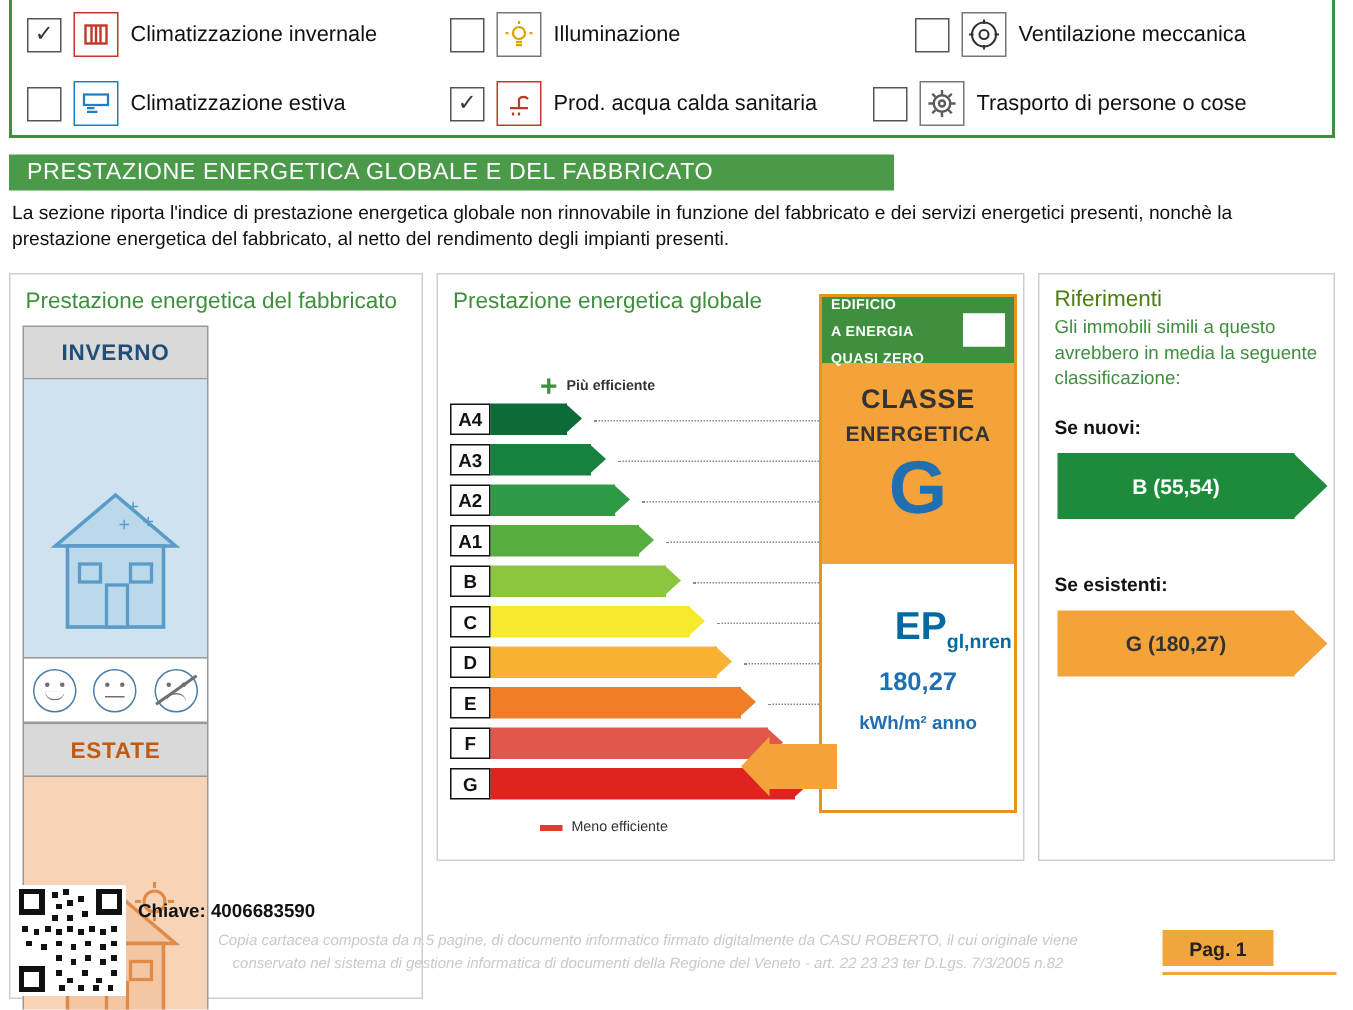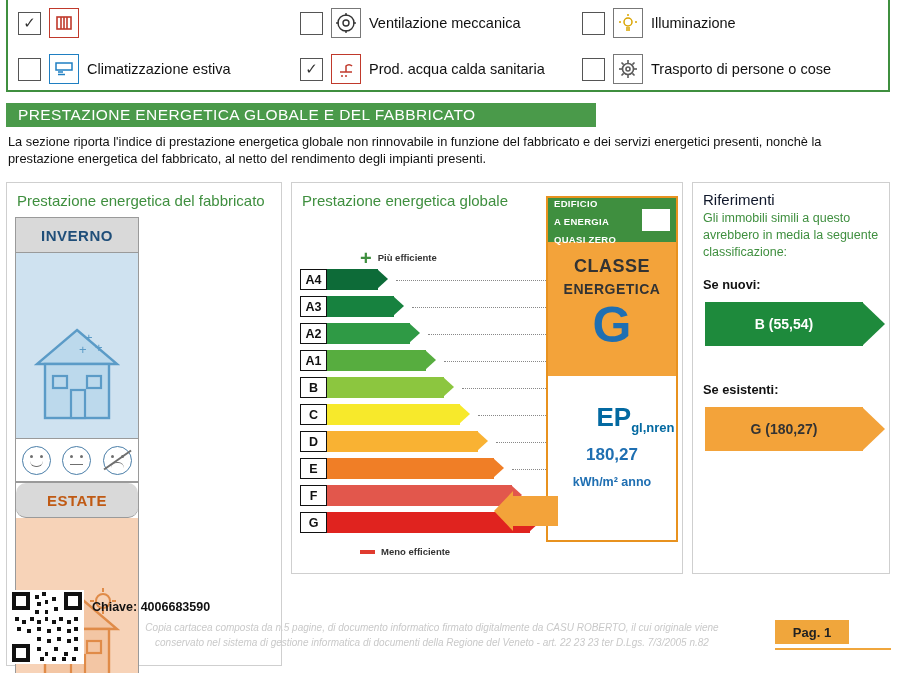--- a/index.html
+++ b/index.html
@@ -48,32 +48,32 @@
     font-size:12.8px;line-height:17px;color:#111;
   }
 
   
   .panel{position:absolute;border:1px solid #cfcfcf;box-sizing:border-box;background:#fff;}
   .p1{left:6px;top:182px;width:276px;height:484px;}
   .p2{left:291px;top:182px;width:392px;height:392px;}
   .p3{left:692px;top:182px;width:198px;height:392px;}
 
   .p-title{color:#3f8f3f;font-size:15px;line-height:20px;padding:8px 10px 0 10px;}
-  .p3-title{color:#0f172a;font-size:15px;padding:8px 0 2px 10px;}
+  .p3-title{color:#4d7c0f;font-size:15px;padding:8px 0 2px 10px;}
   .p3-text{font-size:12.5px;line-height:17px;color:#3f8f3f;padding:0 10px;}
 
   
   .fab-cols{display:flex;gap:0;padding:6px 8px 0 8px;flex-direction:column;}
   .fab-col{width:124px;border:1px solid #9a9a9a;box-sizing:border-box;}
   .fab-head{
     height:34px;display:flex;align-items:center;justify-content:center;
     font-size:15px;font-weight:bold;letter-spacing:.5px;border-bottom:1px solid #9a9a9a;
   }
   .fab-head.inv{background:#d9d9d9;color:#1f4e79;}
-  .fab-head.est{background:#d9d9d9;color:#c05a14;border-radius:10px;}
+  .fab-head.est{background:#d9d9d9;color:#c05a14;}
   .fab-body{height:185px;position:relative;border-bottom:1px solid #9a9a9a;}
   .fab-body.inv{background:#cfe2f0;}
   .fab-body.est{background:#f7d3b8;}
   .fab-faces{height:42px;display:flex;align-items:center;justify-content:space-around;}
   .face{
     width:27px;height:27px;border-radius:50%;border:1.6px solid #6f6f6f;
     position:relative;background:transparent;
   }
   .face.inv{border-color:#4a7ea8;}
   .face.est{border-color:#c07a4a;}
@@ -97,21 +97,21 @@
   }
   .arrow{height:21px;position:relative;margin-left:-1px;}
   .arrow::after{
     content:"";position:absolute;right:-10px;top:0;width:0;height:0;
     border-top:10.5px solid transparent;border-bottom:10.5px solid transparent;
     border-left:11px solid var(--c);
   }
   .dots{flex:1;border-bottom:1px dotted #888;margin-left:18px;height:11px;}
 
   .plus-row{display:flex;align-items:center;gap:6px;font-size:9.5px;font-weight:bold;color:#333;margin-left:60px;margin-bottom:6px;}
-  .minus-row{display:flex;align-items:center;gap:6px;font-size:9.5px;font-weight:bold;color:#333;margin-left:60px;margin-top:8px;}
+  .minus-row{display:flex;align-items:center;gap:6px;font-size:9.5px;font-weight:normal;color:#333;margin-left:60px;margin-top:8px;}
   .plus-sign{color:#3f8f3f;font-size:20px;font-weight:bold;line-height:10px;}
   .minus-sign{display:inline-block;width:15px;height:4px;background:#e03b2f;}
 
   
   .classe{
     position:absolute;left:546px;top:196px;width:132px;height:346px;
     border:2px solid #e8921f;box-sizing:border-box;background:#fff;
   }
   .classe-top{
     background:#3f8f3f;color:#fff;height:44px;display:flex;align-items:center;
@@ -173,52 +173,53 @@
         <div class="icon-box" style="border-color:#c0392b;">
           <svg width="20" height="20" viewBox="0 0 20 20">
               <g stroke="#c0392b" stroke-width="1.6" fill="none">
             <rect x="3" y="4" width="14" height="12"></rect>
                 <line x1="7" y1="4" x2="7" y2="16"></line>
             <line x1="10" y1="4" x2="10" y2="16"></line>
                 <line x1="13" y1="4" x2="13" y2="16"></line>
               </g>
             </svg>
         </div>
+        <div class="svc-label">Climatizzazione invernale</div>
+      </div>
+      <div class="svc w3">
+        <div class="chk"></div>
+        <div class="icon-box">
+          <svg width="20" height="20" viewBox="0 0 20 20">
+              <g stroke="#d9a400" stroke-width="1.5" fill="none">
+            <circle cx="10" cy="9" r="4"></circle>
+                <line x1="10" y1="1" x2="10" y2="3"></line>
+            <line x1="3" y1="9" x2="1" y2="9"></line>
+                <line x1="19" y1="9" x2="17" y2="9"></line>
+            <line x1="8" y1="15" x2="12" y2="15"></line>
+                <line x1="8" y1="17" x2="12" y2="17"></line>
+              </g>
+            </svg>
+        </div>
+        <div class="svc-label">Illuminazione</div>
       </div>
       <div class="svc w2">
         <div class="chk"></div>
         <div class="icon-box">
           <svg width="22" height="22" viewBox="0 0 22 22">
               <g stroke="#333" stroke-width="1.4" fill="none">
             <circle cx="11" cy="11" r="8"></circle>
                 <circle cx="11" cy="11" r="3"></circle>
             <line x1="11" y1="1" x2="11" y2="4"></line>
                 <line x1="11" y1="18" x2="11" y2="21"></line>
             <line x1="1" y1="11" x2="4" y2="11"></line>
                 <line x1="18" y1="11" x2="21" y2="11"></line>
               </g>
             </svg>
         </div>
         <div class="svc-label">Ventilazione meccanica</div>
-      </div>
-      <div class="svc w3">
-        <div class="chk"></div>
-        <div class="icon-box">
-          <svg width="20" height="20" viewBox="0 0 20 20">
-              <g stroke="#d9a400" stroke-width="1.5" fill="none">
-            <circle cx="10" cy="9" r="4"></circle>
-                <line x1="10" y1="1" x2="10" y2="3"></line>
-            <line x1="3" y1="9" x2="1" y2="9"></line>
-                <line x1="19" y1="9" x2="17" y2="9"></line>
-            <line x1="8" y1="15" x2="12" y2="15"></line>
-                <line x1="8" y1="17" x2="12" y2="17"></line>
-              </g>
-            </svg>
-        </div>
-        <div class="svc-label">Illuminazione</div>
       </div>
     </div>
     <div class="svc-row">
       <div class="svc w1">
         <div class="chk"></div>
         <div class="icon-box" style="border-color:#1f7fc2;">
           <svg width="22" height="18" viewBox="0 0 22 18">
               <g stroke="#1f7fc2" stroke-width="1.5" fill="none">
             <rect x="3" y="3" width="16" height="7"></rect>
                 <line x1="5" y1="12" x2="10" y2="12"></line>

